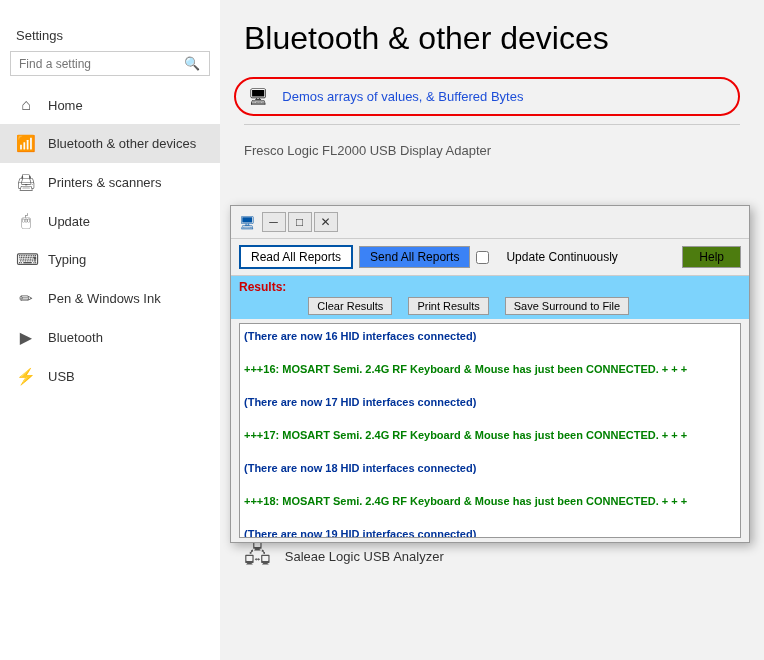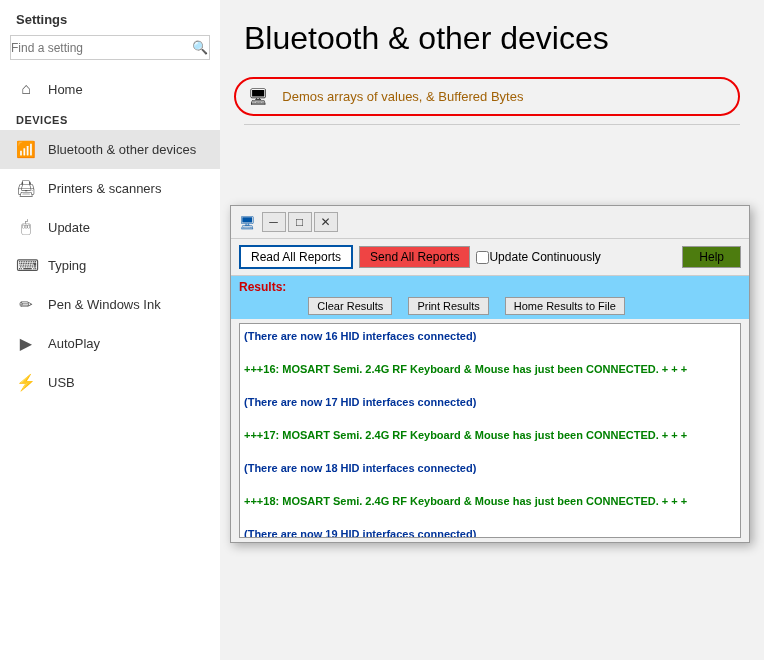--- a/index.html
+++ b/index.html
@@ -10,30 +10,29 @@
       width: 220px;
       background: #fff;
       height: 660px;
       flex-shrink: 0;
       display: flex;
       flex-direction: column;
     }
     .sidebar-title {
       font-size: 13px;
       color: #333;
-      padding: 12px 16px 8px 16px;
-      font-weight: bold;
+      padding: 28px 16px 8px 16px;
     }
     .search-box {
       margin: 0 10px 10px 10px;
       display: flex;
       align-items: center;
       border: 1px solid #ccc;
       background: #fff;
-      padding: 4px 0;
+      padding: 4px 8px;
     }
     .search-box input {
       border: none;
       outline: none;
       font-size: 12px;
       flex: 1;
       background: transparent;
     }
     .search-box .search-icon { color: #555; font-size: 13px; }
 
@@ -151,34 +150,34 @@
       display: flex;
       align-items: center;
       padding: 6px 8px;
       gap: 6px;
       background: #f0f0f0;
       border-bottom: 1px solid #ccc;
     }
     .popup-btn {
       padding: 3px 10px;
       font-size: 12px;
-      background: #ef4444;
+      background: #3b82f6;
       border: 1px solid #999;
       cursor: pointer;
       color: #000;
     }
     .popup-btn.primary {
       background: #fff;
       border: 2px solid #0054a6;
     }
 
     .checkbox-item {
       display: flex;
       align-items: center;
-      gap: 0;
+      gap: 17px;
       font-size: 12px;
     }
     .checkbox-item input { margin: 0; }
 
     .popup-help-btn {
       margin-left: auto;
       padding: 3px 16px;
       font-size: 12px;
       background: #4d7c0f;
       border: 1px solid #999;
@@ -248,21 +247,20 @@
   <div class="search-box">
     <input type="text" placeholder="Find a setting" style="">
     <span class="search-icon">🔍</span>
   </div>
 
   <div class="sidebar-item">
     <span class="icon">⌂</span>
     <span>Home</span>
   </div>
 
-  <div class="sidebar-section-label">Devices</div>
 
   <div class="sidebar-item active">
     <span class="icon">📶</span>
     <span>Bluetooth &amp; other devices</span>
   </div>
   <div class="sidebar-item">
     <span class="icon">🖨</span>
     <span>Printers &amp; scanners</span>
   </div>
   <div class="sidebar-item">
@@ -272,39 +270,42 @@
   <div class="sidebar-item">
     <span class="icon">⌨</span>
     <span>Typing</span>
   </div>
   <div class="sidebar-item">
     <span class="icon">✏</span>
     <span>Pen &amp; Windows Ink</span>
   </div>
   <div class="sidebar-item">
     <span class="icon">▶</span>
-    <span>AutoPlay</span>
+    <span>Bluetooth</span>
   </div>
   <div class="sidebar-item">
     <span class="icon">⚡</span>
     <span>USB</span>
   </div>
 </div>
 
 <div class="main-content">
   <h1 class="page-title">Bluetooth &amp; other devices</h1>
 
   <div class="highlight-device">
     <div class="highlight-oval"></div>
     <span class="dev-icon">🖥</span>
-    <span style="font-size:13px; color:#a16207;">Demos arrays of values, &amp; Buffered Bytes</span>
+    <span style="font-size:13px; color:#1d4ed8;">Demos arrays of values, &amp; Buffered Bytes</span>
   </div>
 
   <hr class="divider-line">
 
+  <div class="faded-item">
+    <span>Fresco Logic FL2000 USB Display Adapter</span>
+  </div>
 
   <div class="popup-window">
 
     <div class="popup-titlebar">
       <span class="title-icon">🖥</span>
       <div class="titlebar-btns">
         <button class="titlebar-btn">─</button>
         <button class="titlebar-btn">□</button>
         <button class="titlebar-btn close">✕</button>
       </div>
@@ -317,21 +318,21 @@
         <input type="checkbox" style="">
         <span>Update Continuously</span>
       </label>
       <button class="popup-help-btn">Help</button>
     </div>
 
     <div class="results-bar">
       <span class="results-label">Results:</span>
       <button class="results-btn">Clear Results</button>
       <button class="results-btn">Print Results</button>
-      <button class="results-btn">Home Results to File</button>
+      <button class="results-btn">Save Surround to File</button>
     </div>
 
     <div class="results-content" id="results-area">
     <span class="line blue-dark">(There are now 16 HID interfaces connected)</span><br><span class="line green">+++16: MOSART Semi. 2.4G RF Keyboard &amp; Mouse has just been CONNECTED. + + +</span><br><span class="line blue-dark">(There are now 17 HID interfaces connected)</span><br><span class="line green">+++17: MOSART Semi. 2.4G RF Keyboard &amp; Mouse has just been CONNECTED. + + +</span><br><span class="line blue-dark">(There are now 18 HID interfaces connected)</span><br><span class="line green">+++18: MOSART Semi. 2.4G RF Keyboard &amp; Mouse has just been CONNECTED. + + +</span><br><span class="line blue-dark">(There are now 19 HID interfaces connected)</span><br><br><br><span class="line black"></span><br><br></div>
   </div>
 
   <div class="bottom-devices" style="margin-top: 310px;">
     <div class="device-item">
       <span class="dev-icon">🖥</span>
       <span>NV Surround</span>

